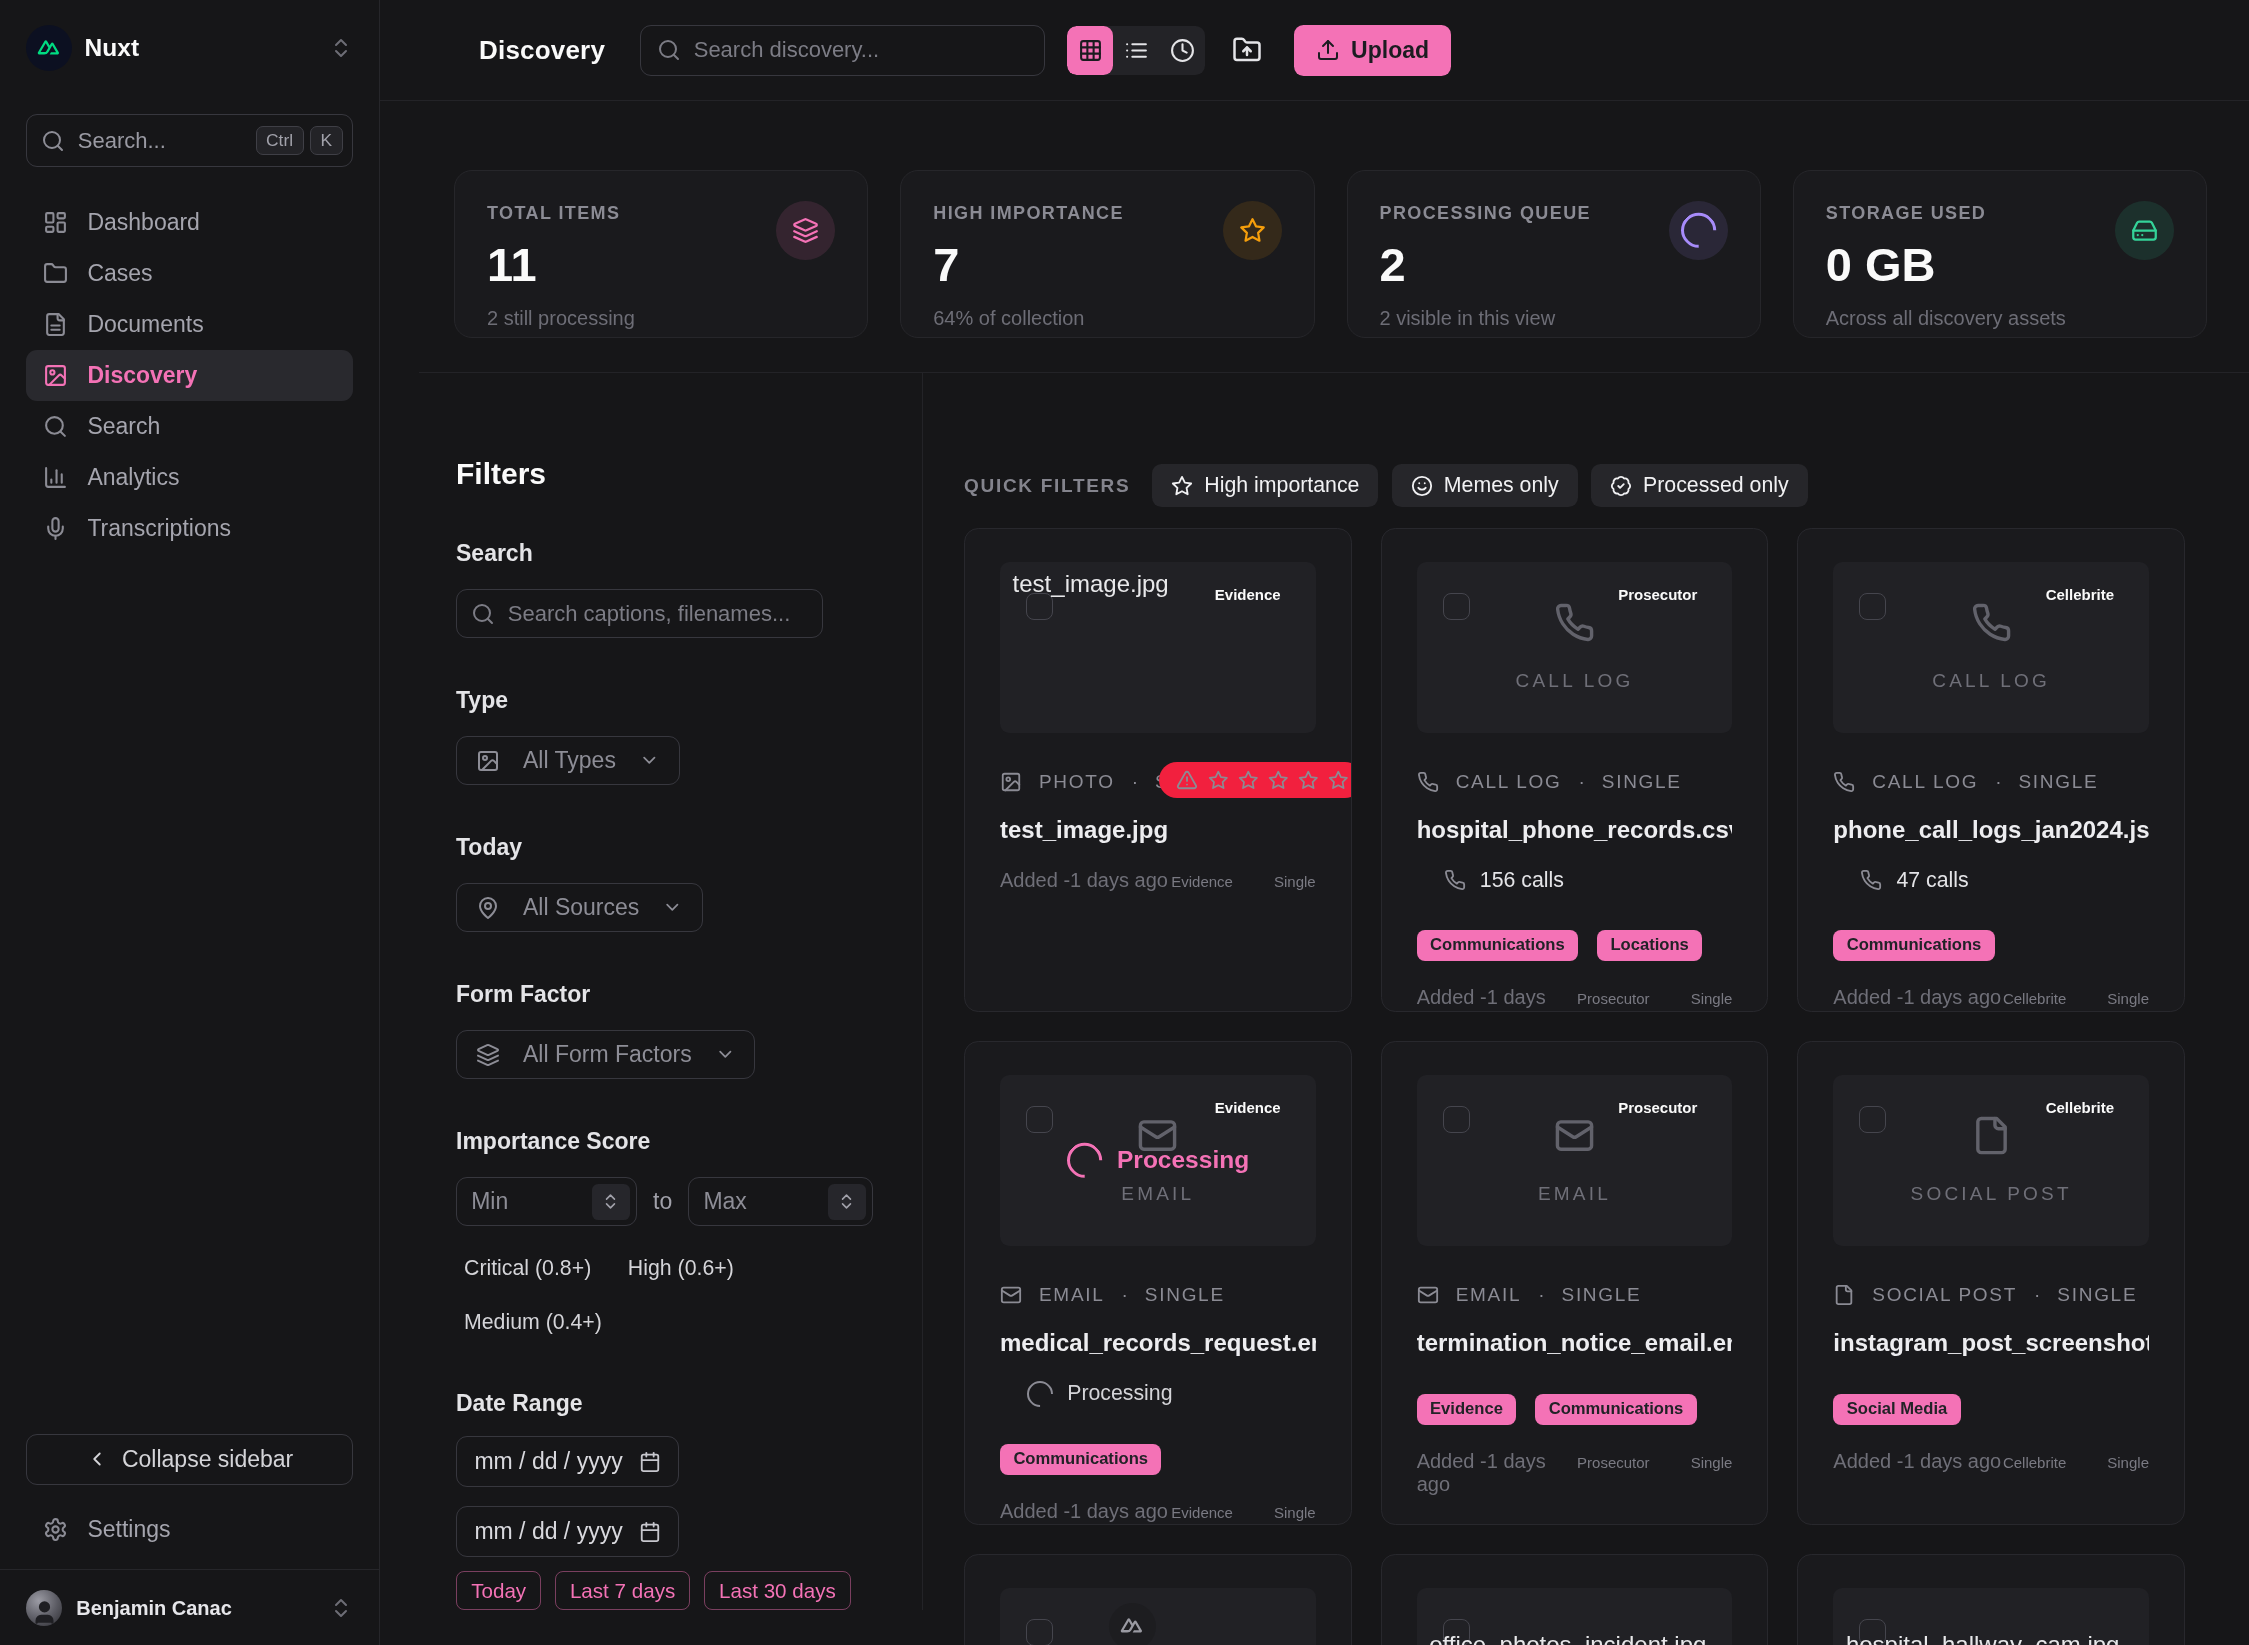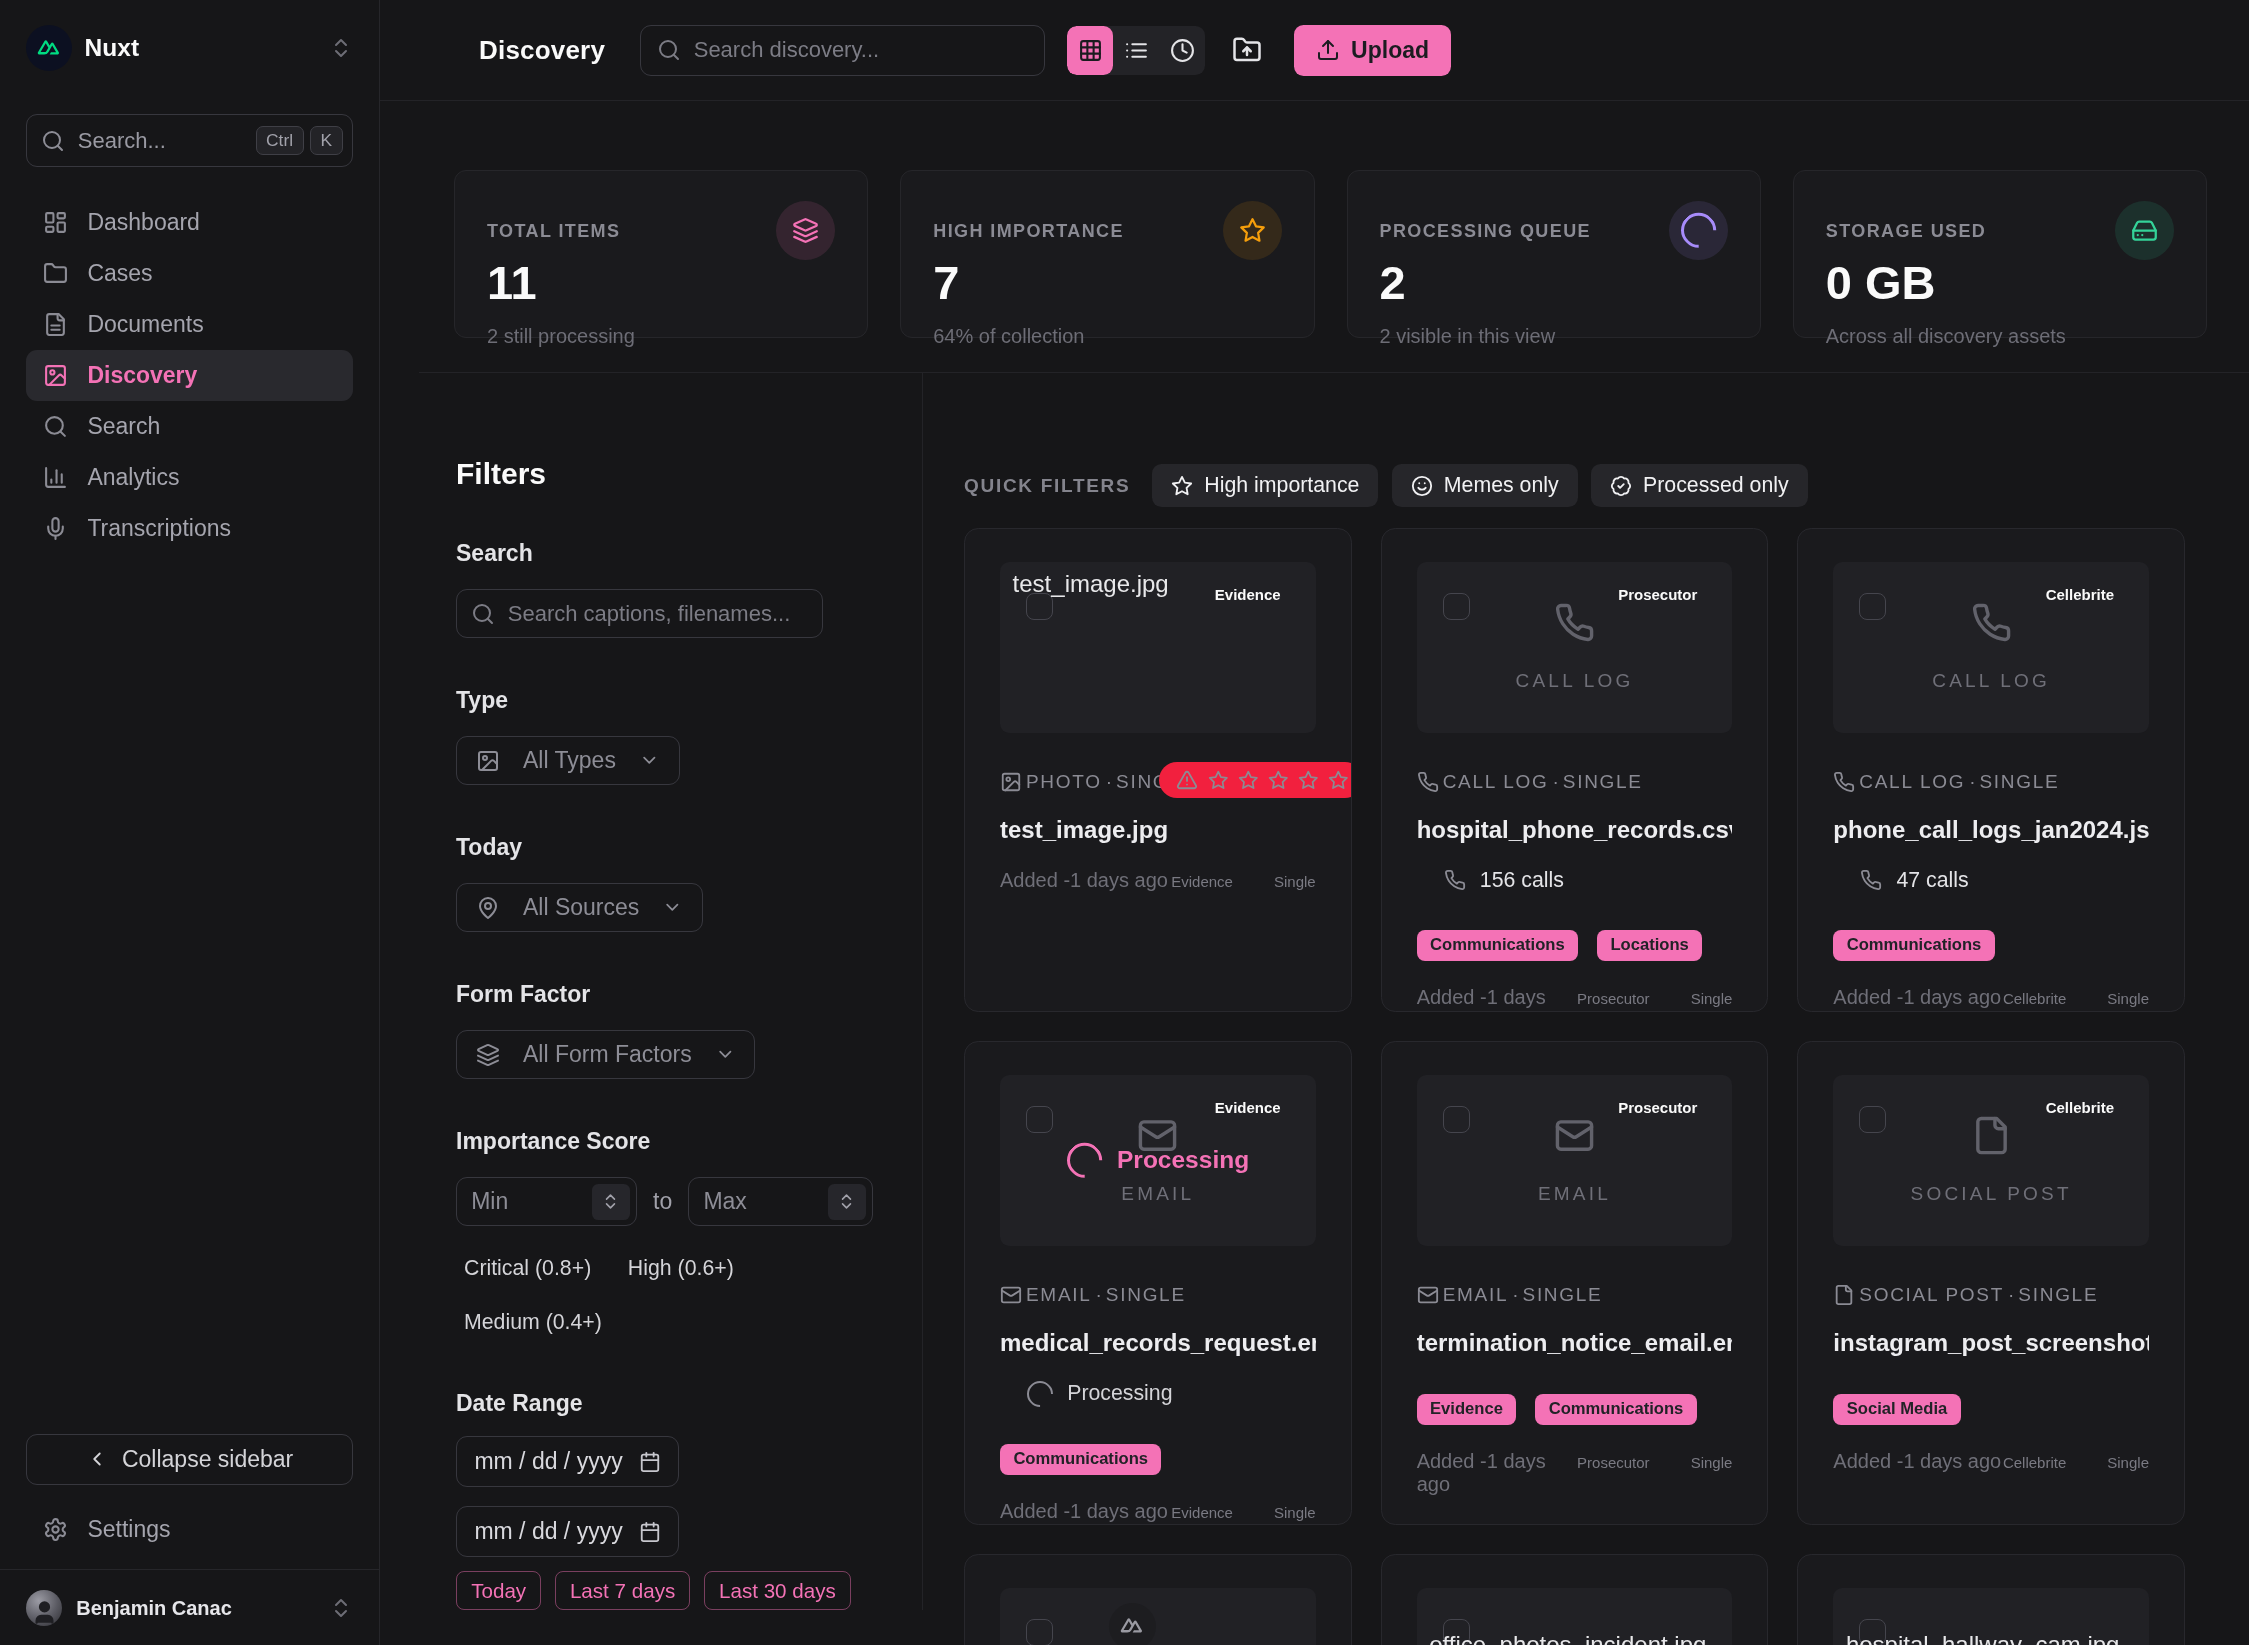--- a/index.html
+++ b/index.html
@@ -50,22 +50,22 @@
     display:flex;align-items:center;gap:12.6px;padding:0 16px;color:#7c7c85;font-size:22px;cursor:text;}
   .seg{margin-left:22px;height:49px;background:#232327;border-radius:9.5px;display:flex;overflow:hidden;}
   .seg-btn{width:46px;display:flex;align-items:center;justify-content:center;color:#e4e4e7;cursor:pointer;}
   .seg-btn.active{background:#f472b6;color:#1b1b1f;border-radius:9.5px;}
   .folder-btn{margin-left:19px;width:46px;height:46px;display:flex;align-items:center;justify-content:center;color:#e4e4e7;cursor:pointer;background:none;border:none;}
   .upload-btn{margin-left:24px;height:51px;background:#f472b6;color:#1c1c21;border:none;border-radius:9.5px;
     display:flex;align-items:center;gap:11px;padding:0 22px;font-size:23px;font-weight:700;cursor:pointer;}
 
   
   .stats{display:grid;grid-template-columns:repeat(4,1fr);gap:32px;margin:69px 43px 0 74px;}
-  .stat-card{height:168px;box-sizing:border-box;border:0.8px solid #26262a;border-radius:12px;background:#1a1a1d;
-    padding:50px 32px;position:relative;}
+  .stat-card{height:168px;box-sizing:border-box;border:0.8px solid #26262a;border-radius:18px;background:#1a1a1d;
+    padding:32px 32px;position:relative;}
   .stat-label{font-size:18px;font-weight:600;letter-spacing:1.4px;color:#8b8b94;}
   .stat-value{font-size:47px;font-weight:700;color:#fafafa;margin-top:17.4px;line-height:1;}
   .stat-sub{font-size:20px;color:#6d6d76;margin-top:19px;}
   .stat-icon{position:absolute;top:30px;right:32px;width:59px;height:59px;border-radius:50%;
     display:flex;align-items:center;justify-content:center;}
   .spin{border-radius:50%;border:3.2px solid currentColor;border-bottom-color:transparent;transform:rotate(-45deg);}
   .spin.lg{width:28.5px;height:28.5px;}
   .spin.sm{width:22px;height:22px;border-width:2.4px;}
 
   .rule{border:none;border-top:0.8px solid #232327;margin:34px 0 0 39px;}
@@ -109,21 +109,21 @@
     display:flex;flex-direction:column;align-items:center;justify-content:center;}
   .checkbox{position:absolute;top:31px;left:26px;width:27px;height:27px;box-sizing:border-box;
     border:1.6px solid #45454d;border-radius:8px;cursor:pointer;}
   .src-badge{position:absolute;top:24px;right:35px;font-size:15px;font-weight:700;color:#fafafa;}
   .media-icon{color:#62626b;}
   .media-label{margin-top:27px;font-size:19px;letter-spacing:3.2px;color:#6f6f78;}
   .media-alt{position:absolute;top:8px;left:12.6px;font-size:24px;color:#e8e8ea;white-space:nowrap;}
   .stub .media-alt{top:43px;}
   .proc-overlay{position:absolute;left:0;right:0;top:68px;display:flex;align-items:center;justify-content:center;
     gap:16px;color:#f472b6;font-size:24.5px;font-weight:700;}
-  .meta-row{margin-top:31px;display:flex;align-items:center;gap:4px;position:relative;height:36px;flex:none;}
+  .meta-row{margin-top:31px;display:flex;align-items:center;gap:17px;position:relative;height:36px;flex:none;}
   .meta-row .i{color:#8b8b94;}
   .meta-text{font-size:19px;letter-spacing:1.7px;color:#8b8b94;white-space:nowrap;}
   .meta-dot{color:#8b8b94;font-size:19px;}
   .imp-badge{position:absolute;right:-47px;top:-1.6px;height:36px;background:#f2203e;border-radius:18px;
     display:flex;align-items:center;gap:9.5px;padding:0 14.2px 0 17.4px;color:#fff;}
   .card-title{margin-top:16px;font-size:24px;font-weight:600;color:#ededf0;white-space:nowrap;overflow:hidden;flex:none;}
   .detail-row{margin-top:24px;display:flex;align-items:center;gap:14.2px;font-size:21.3px;color:#e4e4e7;padding-left:27px;flex:none;}
   .detail-row .i{color:#8b8b94;}
   .proc-row{margin-top:24px;display:flex;align-items:center;gap:14.2px;font-size:21.3px;color:#e9e9ec;padding-left:27px;flex:none;color:#d4d4d8;}
   .proc-row .spin{color:#8b8b94;}

